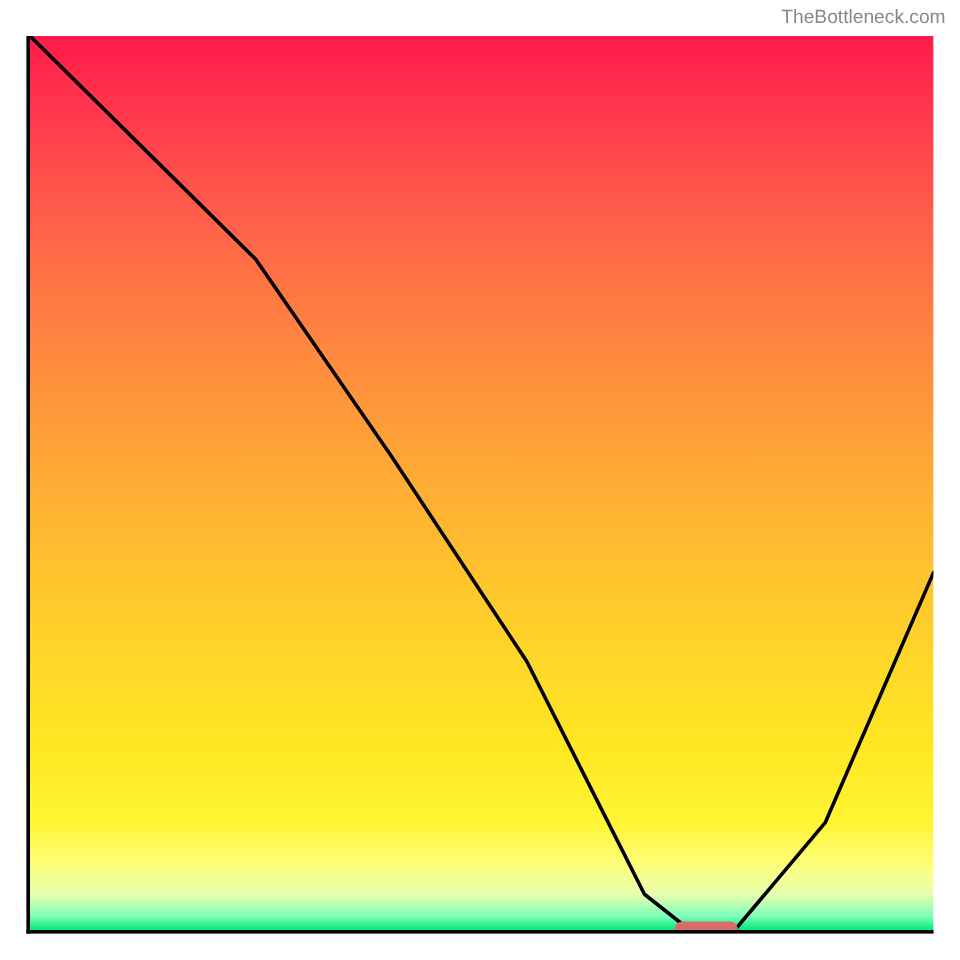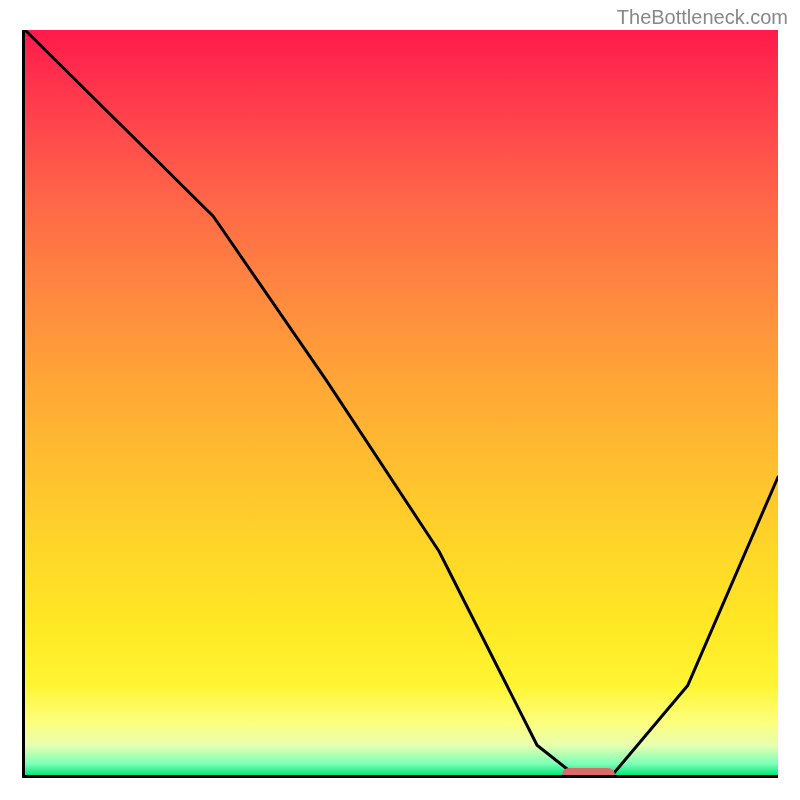--- a/index.html
+++ b/index.html
@@ -12,21 +12,21 @@
   }
   .container {
     width: 800px;
     height: 800px;
     position: relative;
   }
   .watermark {
     position: absolute;
     top: 6px;
     right: 12px;
-    font-size: 20px;
+    font-size: 16px;
     font-weight: 500;
     color: #888888;
     z-index: 10;
   }
   .plot-area {
     position: absolute;
     left: 22px;
     top: 30px;
     width: 756px;
     height: 748px;

